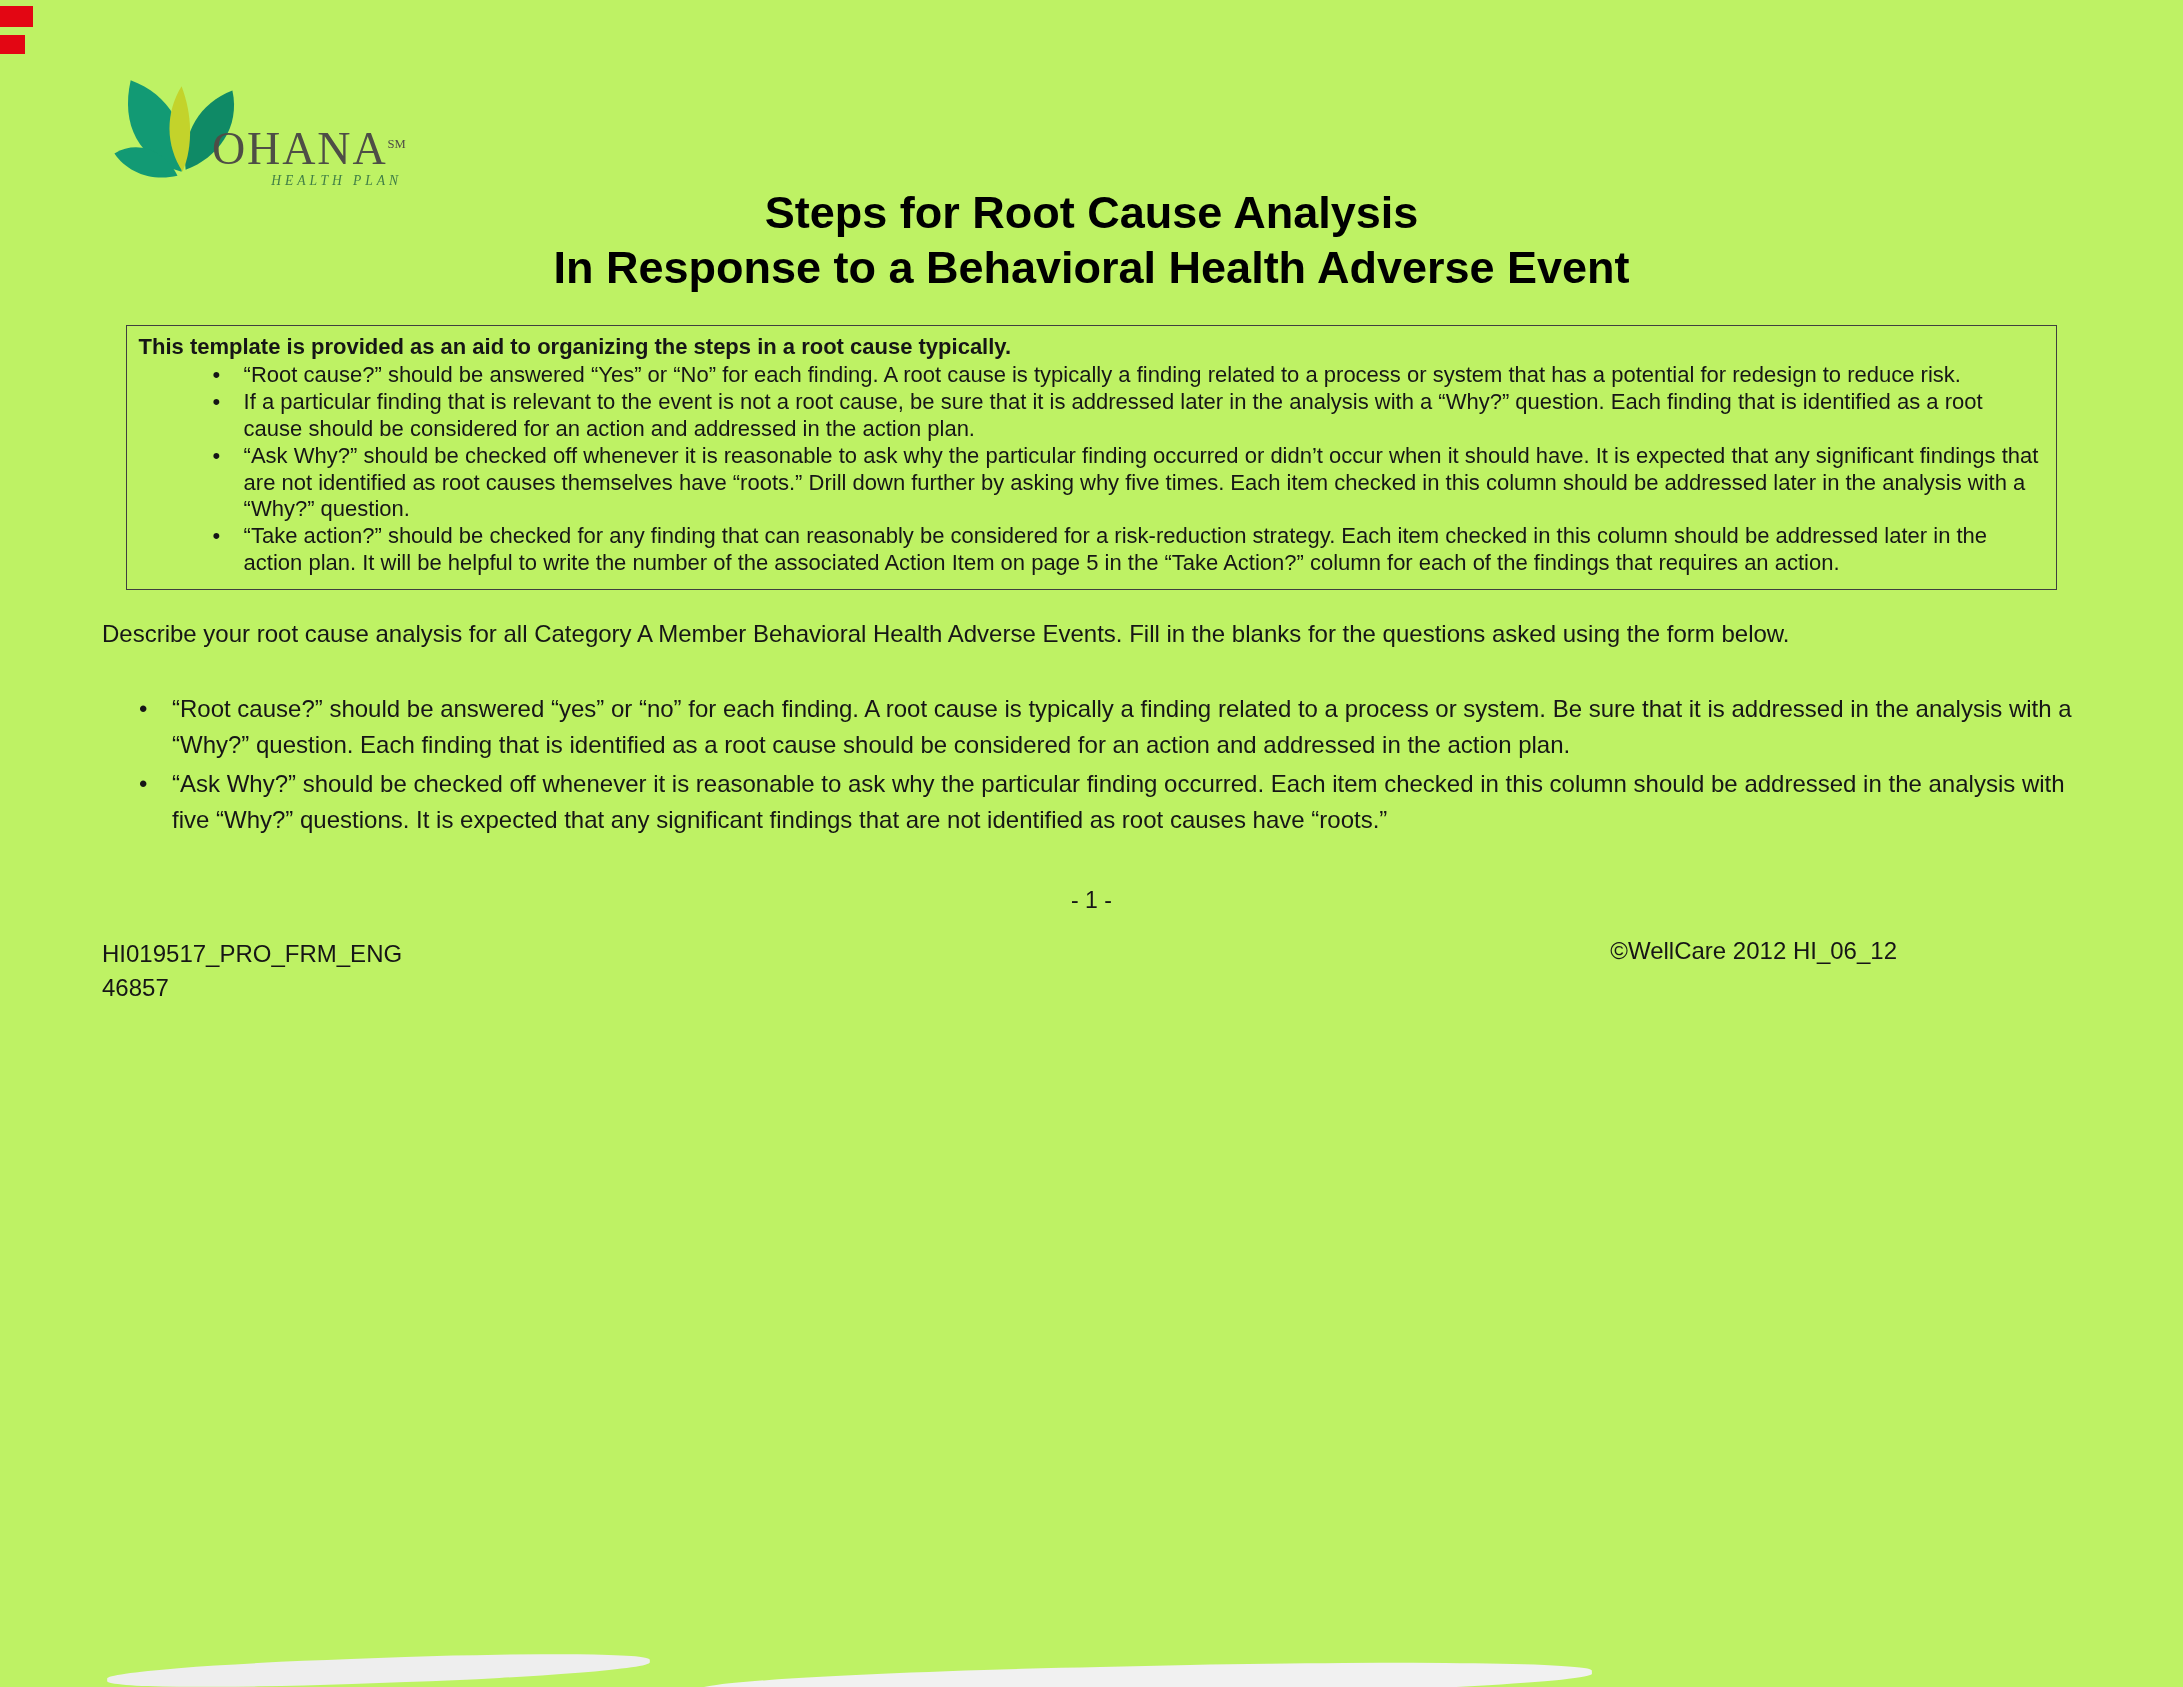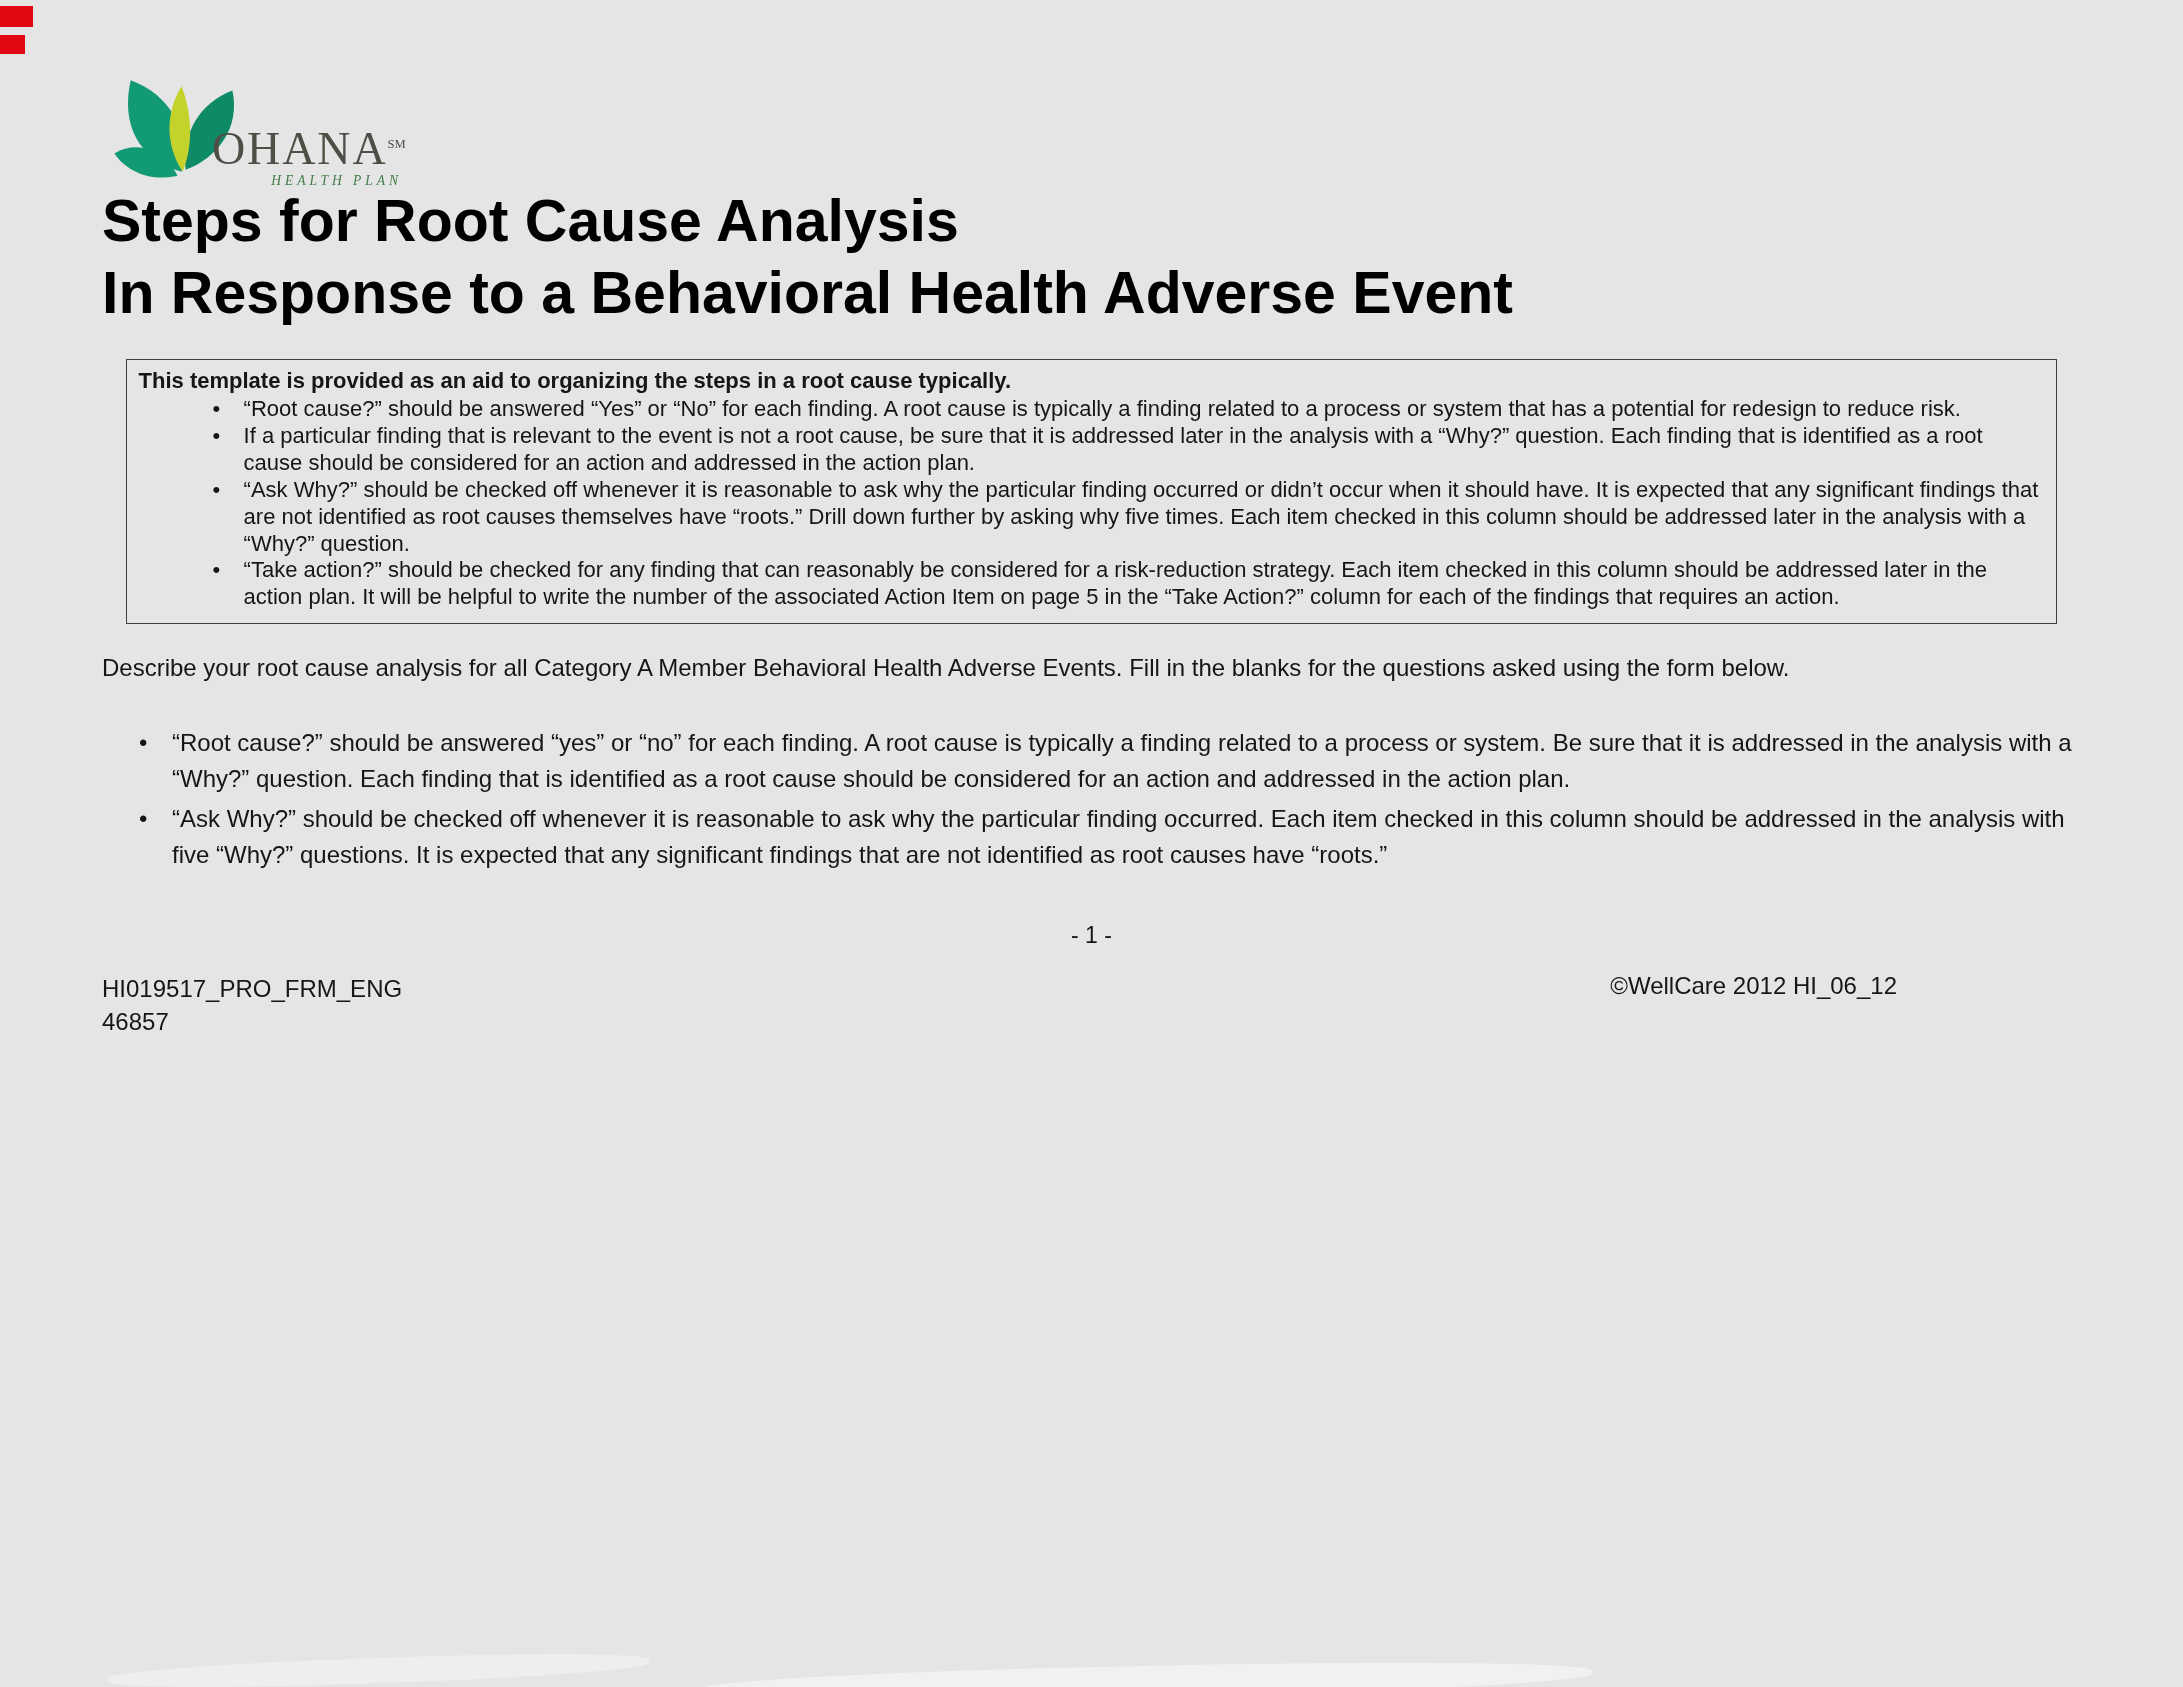--- a/index.html
+++ b/index.html
@@ -1,20 +1,20 @@
 <!DOCTYPE html>
 <html><head>
 <meta charset="utf-8">
 <style>
   html, body { margin:0; padding:0; background:#ffffff; }
   .page {
     position:relative;
     width:2183px;
     height:1687px;
-    background:#e5e5e5;
+    background:#bef264;
     overflow:hidden;
     font-family:"Liberation Sans", sans-serif;
     color:#161616;
   }
   
   .red-mark { position:absolute; left:0; background:#e30613; }
   .red-mark.m1 { top:5.8px; width:33px; height:21.3px; }
   .red-mark.m2 { top:35px; width:25px; height:19.4px; }
   .gray-artifact { position:absolute; background:#eeeeee; border-radius:45%; }
   .gray-artifact.g1 { left:107px; bottom:3.9px; width:543px; height:25px; transform:rotate(-2deg); }
@@ -30,21 +30,21 @@
   }
   .logo-sm { font-size:12.6px; vertical-align:super; letter-spacing:0; }
   .logo-sub {
     font-family:"Liberation Serif", serif;
     font-size:13.6px; letter-spacing:3.9px;
     color:#3f7d46; text-align:right; margin-top:2.9px; padding-right:3.9px;font-style:italic;
   }
 
   .content { padding:0 102px; }
 
-  .title { text-align:left; font-weight:bold; color:#000; margin:0; font-size:59px; line-height:1.22; }
+  .title { text-align:center; font-weight:bold; color:#000; margin:0; font-size:45px; line-height:1.22; }
   .title.first { padding-top:186px; }
 
   .info-box {
     margin:29px 24px 0 24px;
     border:1.9px solid #3f3f3f;
     padding:7.8px 15.5px 11.6px 11.6px;
     font-size:22px;
     line-height:1.22;
   }
   .info-box .box-heading { font-weight:bold; margin:0; }

